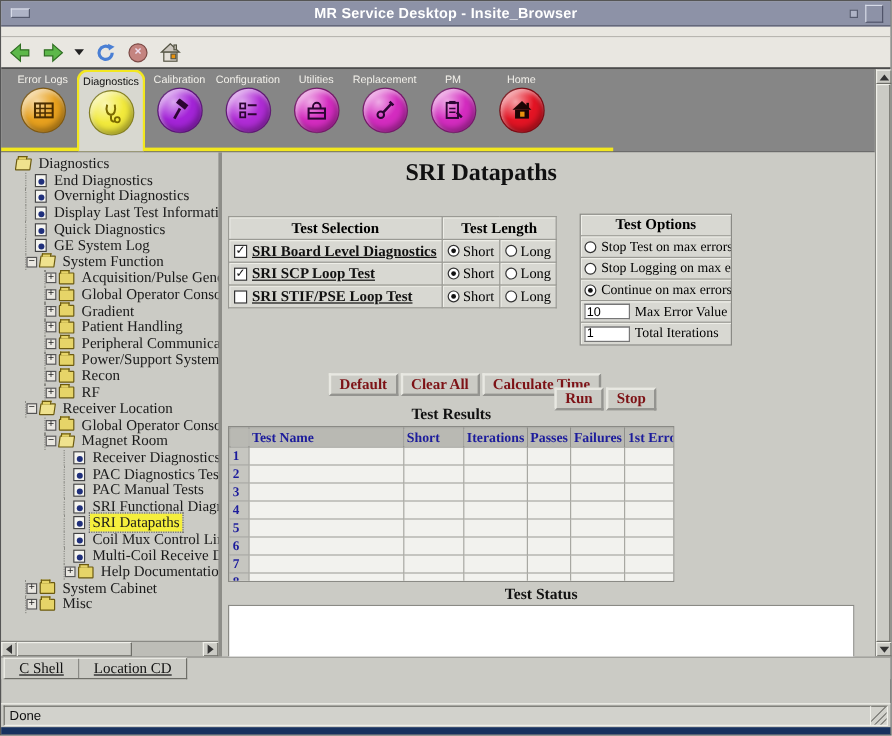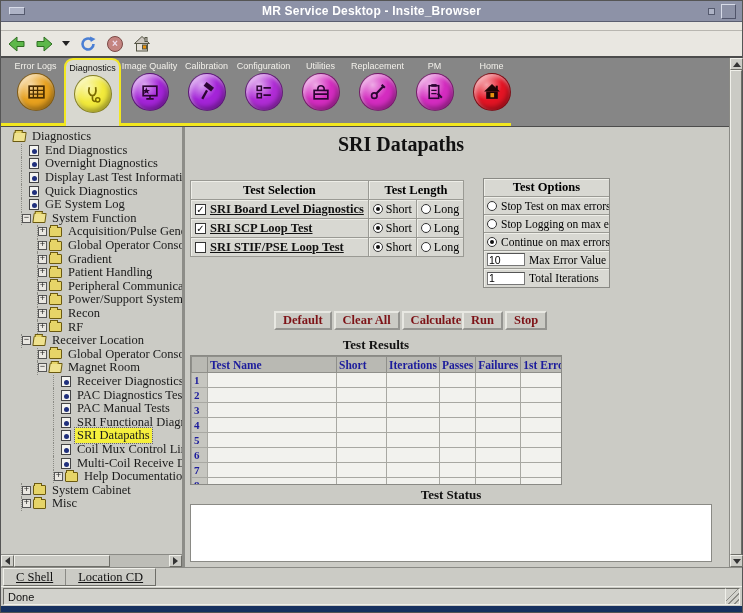--- a/index.html
+++ b/index.html
@@ -78,40 +78,40 @@
   .radio { width:10px; height:10px; border-radius:50%; background:#fff; border:1px solid #333; flex:none; position:relative; }
   .radio.on:before { content:""; position:absolute; left:2px; top:2px; width:4px; height:4px; border-radius:50%; background:#111; }
 
   .opt-table { position:absolute; left:298px; top:51px; width:127px; border:1px solid #8a8a85; background:#d8d8d2; }
   .opt-row { border-bottom:1px solid #9a9a94; box-shadow:inset 1px 1px 0 #eeeee8; height:18px; display:flex; align-items:center; gap:4px; padding:0 3px; font-size:11.5px; white-space:nowrap; overflow:hidden; }
   .opt-row:last-child { border-bottom:none; }
   .opt-title { justify-content:center; font-weight:bold; font-size:12.5px; }
   .opt-input { width:38px; height:13px; background:#fff; border:1px solid #777; border-top-color:#555; font-size:10.5px; font-family:"Liberation Sans", sans-serif; padding:0 1px; flex:none; }
 
   .btn-row1 { position:absolute; left:89px; top:184px; display:flex; gap:2px; }
-  .btn-row2 { position:absolute; left:277px; top:184px; display:flex; gap:2px; }
+  .btn-row2 { position:absolute; left:277px; top:196px; display:flex; gap:2px; }
   .push-btn { height:19px; background:#cbcbc5; border:2px outset #e8e8e2; font-family:"Liberation Serif", serif; font-weight:bold; font-size:12.5px; color:#7d1216; padding:0 7px; white-space:nowrap; cursor:default; }
 
   .results-title { position:absolute; left:5px; top:210px; width:372px; text-align:center; font-weight:bold; font-size:13px; color:#111; }
   .results-wrap { position:absolute; left:5px; top:228px; width:372px; height:130px; border:1px solid #8a8a85; background:#f2f2ee; display:flex; overflow:hidden; }
   .results-table { border-collapse:collapse; table-layout:fixed; flex:none; }
   .results-table th { background:#b9b9b3; color:#1c1c9c; font-size:11.5px; font-weight:bold; text-align:left; padding:0 2px; border:1px solid #8f8f8a; height:16px; overflow:hidden; white-space:nowrap; }
   .results-table td { background:#f2f2ee; border:1px solid #a8a8a2; height:15px; }
   .results-table td.rownum { background:#c6c6c0; color:#1c1c9c; font-weight:bold; font-size:11px; padding:0 2px; }
 
   .status-title { position:absolute; left:5px; top:360px; width:522px; text-align:center; font-weight:bold; font-size:13px; color:#111; }
   .status-area { position:absolute; left:5px; top:377px; width:522px; height:58px; background:#fff; border:1px solid #8a8a85; font-size:12px; }
 
   
   .bottombar { height:19px; flex:none; background:#cbcbc5; display:flex; align-items:stretch; border-top:1px solid #8a8a85; }
   .bottom-btn-group { display:flex; border:1px solid; border-color:#f0f0ea #6e6e68 #6e6e68 #f0f0ea; margin-left:2px; }
   .bottom-btn { padding:0 12px; display:flex; align-items:center; font-family:"Liberation Serif", serif; font-size:12.5px; color:#111; text-decoration:underline; border-right:1px solid #8a8a85; cursor:default; white-space:nowrap; }
   .bottom-btn:last-child { border-right:none; }
 
-  .statusbar { height:20px; flex:none; background:#cbcbc5; border-top:1px solid #f0f0ea; display:flex; align-items:stretch; padding:1px 2px; }
+  .statusbar { height:20px; flex:none; background:#cbcbc5; border-top:1px solid #f0f0ea; display:flex; align-items:stretch; padding:1px 2px;margin-top:20px; }
   .status-field { flex:1 1 auto; border:1px solid; border-color:#6e6e68 #f0f0ea #f0f0ea #6e6e68; background:#d2d2cc; display:flex; align-items:center; padding-left:4px; font-size:11px; color:#111; }
   .resize-grip { width:14px; flex:none; background:#d2d2cc; border:1px solid; border-color:#6e6e68 #f0f0ea #f0f0ea #6e6e68; border-left:none; background-image:linear-gradient(135deg, transparent 40%, #8a8a85 40%, #8a8a85 46%, transparent 46%, transparent 60%, #8a8a85 60%, #8a8a85 66%, transparent 66%, transparent 80%, #8a8a85 80%, #8a8a85 86%, transparent 86%); }
   .navystrip { height:6px; flex:none; background:#17315f; }
 </style>
 </head>
 <body>
 
 <div class="window">
 
   <div class="titlebar">
@@ -171,30 +171,20 @@
                 <path d="M3 8h14M3 11.5h14M7 4v11M11 4v11" stroke="#4a2d00" stroke-width="1.2"></path>
               </svg>
             </div>
           </div>
           <div class="app-item selected">
             <div class="app-label">Diagnostics</div>
             <div class="app-circle" style="background: radial-gradient(circle at 35% 30%, rgba(255, 255, 255, 0.6), transparent 45%), rgb(242, 234, 60);">
               <svg width="20" height="20" viewBox="0 0 19 19">
                 <path d="M6 3c-1.5 5 .5 8 3 8s4-3 3-8M9 11v3c0 2 2 3 3.5 2" fill="none" stroke="#7a6a00" stroke-width="1.6"></path>
                 <circle cx="14" cy="15" r="2" fill="none" stroke="#7a6a00" stroke-width="1.4"></circle>
-              </svg>
-            </div>
-          </div>
-          <div class="app-item">
-            <div class="app-label">Image Quality</div>
-            <div class="app-circle" style="background: radial-gradient(circle at 35% 30%, rgba(255, 255, 255, 0.6), transparent 45%), rgb(164, 36, 216);">
-              <svg width="20" height="20" viewBox="0 0 19 19">
-                <rect x="3" y="4" width="13" height="9" fill="none" stroke="#2c0533" stroke-width="1.6"></rect>
-                <path d="M9.5 13v2.5M6 16h7" stroke="#2c0533" stroke-width="1.5"></path>
-                <polygon points="6,5 7,7.5 9.5,7.5 7.6,9 8.3,11.5 6,10 3.7,11.5 4.4,9 2.5,7.5 5,7.5" fill="#2c0533"></polygon>
               </svg>
             </div>
           </div>
           <div class="app-item">
             <div class="app-label">Calibration</div>
             <div class="app-circle" style="background: radial-gradient(circle at 35% 30%, rgba(255, 255, 255, 0.6), transparent 45%), rgb(164, 36, 216);">
               <svg width="20" height="20" viewBox="0 0 19 19">
                 <rect x="7" y="2" width="9" height="4.5" transform="rotate(38 11 4)" fill="#2c0533"></rect>
                 <path d="M9.5 8 5 16" stroke="#2c0533" stroke-width="2.2"></path>
               </svg>

